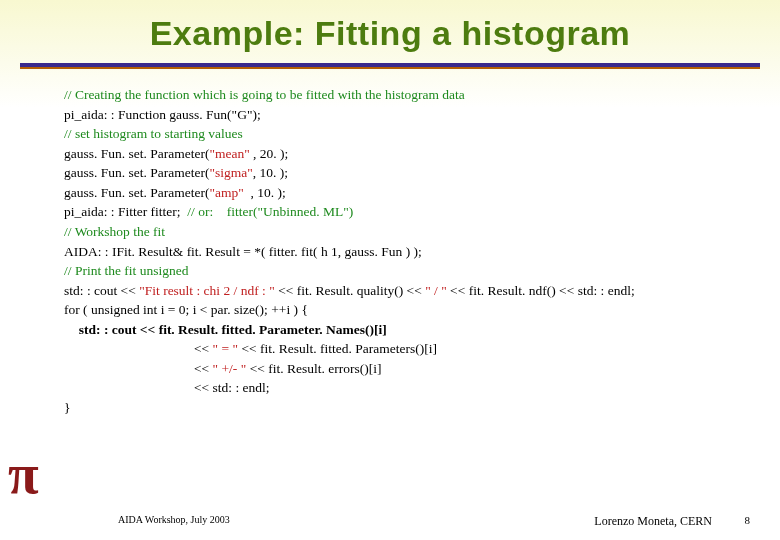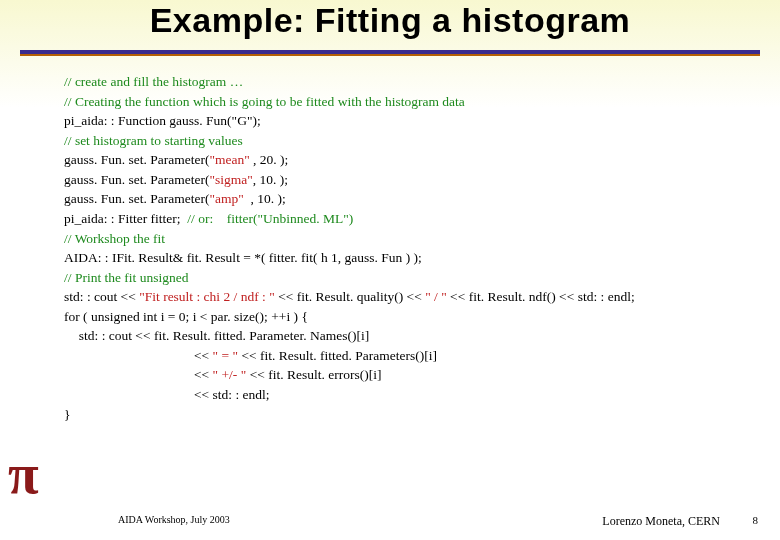--- a/index.html
+++ b/index.html
@@ -6,55 +6,55 @@
   html, body { width: 780px; height: 540px; overflow: hidden; }
   body {
     font-family: "Times New Roman", Times, serif;
     background: linear-gradient(to bottom, #f8f8d0 0%, #ffffff 20%, #ffffff 100%);
     position: relative;
   }
   .title {
     font-family: Arial, Helvetica, sans-serif;
     font-weight: 900;
     font-size: 34px;
-    color: #000000;
+    color: #4d7c0f;
     text-align: center;
-    padding-top: 1px;
+    padding-top: 14px;
     letter-spacing: 0.5px;
   }
   .rule {
     margin: 10px 20px 0 20px;
     height: 6px;
     background: #3a2a8c;
     border-bottom: 2px solid #b45f04;
   }
   .content {
     padding: 16px 60px 0 64px;
     font-size: 13.5px;
     line-height: 1.45;
     color: #000;
   }
   .line { white-space: pre; }
-  .ind1 { padding-left: 8px; }
+  .ind1 { padding-left: 8px; font-weight: bold; }
   .ind2 { padding-left: 130px; }
   .green { color: #1e8a1e; }
   .red { color: #c02020; }
   .pi {
     position: absolute;
     left: 8px;
     bottom: 34px;
     font-family: "Times New Roman", serif;
     font-size: 56px;
     color: #8a1a1a;
     font-weight: bold;
   }
   .footer {
     position: absolute;
     bottom: 8px;
-    left: 0; right: 8px;
+    left: 0; right: 16px;
     height: 18px;
   }
   .foot-left {
     position: absolute;
     left: 118px;
     font-size: 10px;
     color: #000;
   }
   .foot-right1 {
     position: absolute;
@@ -69,21 +69,20 @@
     color: #000;
   }
 </style>
 </head>
 <body>
 
 <div class="title">Example: Fitting a histogram</div>
 <div class="rule"></div>
 
 <div class="content">
-  <div class="line green">// create and fill the histogram …</div>
   <div class="line green">// Creating the function which is going to be fitted with the histogram data</div>
   <div class="line">pi_aida: : Function gauss. Fun("G");</div>
   <div class="line green">// set histogram to starting values</div>
   <div class="line"><span>gauss. Fun. set. Parameter(</span><span class="red">"mean"</span><span> , 20. );</span></div>
   <div class="line"><span>gauss. Fun. set. Parameter(</span><span class="red">"sigma"</span><span>, 10. );</span></div>
   <div class="line"><span>gauss. Fun. set. Parameter(</span><span class="red">"amp"</span><span>  , 10. );</span></div>
   <div class="line"><span>pi_aida: : Fitter fitter;  </span><span class="green">// or:    fitter("Unbinned. ML")</span></div>
   <div class="line green">// Workshop the fit</div>
   <div class="line">AIDA: : IFit. Result&amp; fit. Result = *( fitter. fit( h 1, gauss. Fun ) );</div>
   <div class="line green">// Print the fit unsigned</div>

